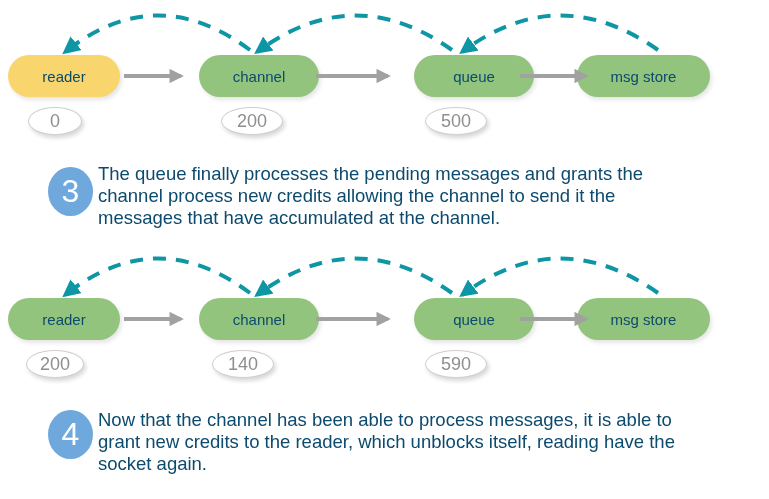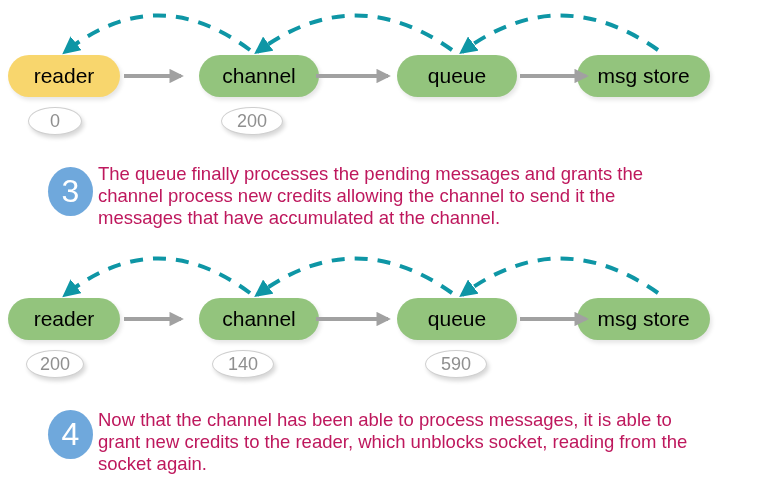--- a/index.html
+++ b/index.html
@@ -14,22 +14,22 @@
   svg.connector-layer {
     position: absolute;
     left: 0; top: 0;
     width: 769px; height: 499px;
     pointer-events: none;
   }
   .node {
     position: absolute;
     height: 42px;
     border-radius: 21px;
-    color: #000000;
-    font-size: 21px;
+    color: #0c4a6e;
+    font-size: 15px;
     display: flex;
     align-items: center;
     justify-content: center;
     box-shadow: 2px 3px 4px rgba(0,0,0,0.10);
     white-space: nowrap;
   }
   .credit-badge {
     position: absolute;
     height: 28px;
     background: #ffffff;
@@ -53,63 +53,64 @@
     color: #ffffff;
     font-size: 32px;
     display: flex;
     align-items: center;
     justify-content: center;
   }
   .step-text {
     position: absolute;
     left: 98px;
     width: 630px;
-    color: #be185d;
+    color: #0c4a6e;
     font-size: 18.5px;
     line-height: 22px;
     white-space: pre-line;
   }
   
   .pos-reader   { left: 8px;   width: 112px; }
   .pos-channel  { left: 199px; width: 120px; }
-  .pos-queue    { left: 397px; width: 120px; }
+  .pos-queue    { left: 414px; width: 120px; }
   .pos-msgstore { left: 577px; width: 133px; }
   .row1-node { top: 55px; }
   .row2-node { top: 298px; }
 </style>
 </head>
 <body>
 
 <div class="canvas">
 
   <div class="node row1-node pos-reader" style="background: rgb(248, 214, 109);">reader</div>
   <div class="node row1-node pos-channel" style="background: rgb(147, 196, 125);">channel</div>
   <div class="node row1-node pos-queue" style="background: rgb(147, 196, 125);">queue</div>
   <div class="node row1-node pos-msgstore" style="background: rgb(147, 196, 125);">msg store</div>
 
   <div class="credit-badge" style="left:28px; top:107px; width:54px;">0</div>
   <div class="credit-badge" style="left:221px; top:107px; width:62px;">200</div>
+  <div class="credit-badge" style="left:425px; top:107px; width:62px;">500</div>
 
   <div class="step-badge" style="top:167px;">3</div>
   <div class="step-text" style="top:163px;">The queue finally processes the pending messages and grants the
 channel process new credits allowing the channel to send it the
 messages that have accumulated at the channel.</div>
 
   <div class="node row2-node pos-reader" style="background: rgb(147, 196, 125);">reader</div>
   <div class="node row2-node pos-channel" style="background: rgb(147, 196, 125);">channel</div>
   <div class="node row2-node pos-queue" style="background: rgb(147, 196, 125);">queue</div>
   <div class="node row2-node pos-msgstore" style="background: rgb(147, 196, 125);">msg store</div>
 
   <div class="credit-badge" style="left:26px; top:350px; width:58px;">200</div>
   <div class="credit-badge" style="left:212px; top:350px; width:62px;">140</div>
   <div class="credit-badge" style="left:425px; top:350px; width:62px;">590</div>
 
   <div class="step-badge" style="top:410px;">4</div>
   <div class="step-text" style="top:409px;">Now that the channel has been able to process messages, it is able to
-grant new credits to the reader, which unblocks socket, reading from the
+grant new credits to the reader, which unblocks itself, reading have the
 socket again.</div>
 
   <svg class="connector-layer" viewBox="0 0 769 499" xmlns="http://www.w3.org/2000/svg">
     <defs>
       <marker id="arrowTeal" viewBox="0 0 10 10" refX="8" refY="5" markerWidth="4.4" markerHeight="4.4" orient="auto">
         <path d="M0,0 L10,5 L0,10 z" fill="#0E96A5"></path>
       </marker>
       <marker id="arrowGray" viewBox="0 0 10 10" refX="8" refY="5" markerWidth="3.6" markerHeight="3.6" orient="auto">
         <path d="M0,0 L10,5 L0,10 z" fill="#A1A1A1"></path>
       </marker>

